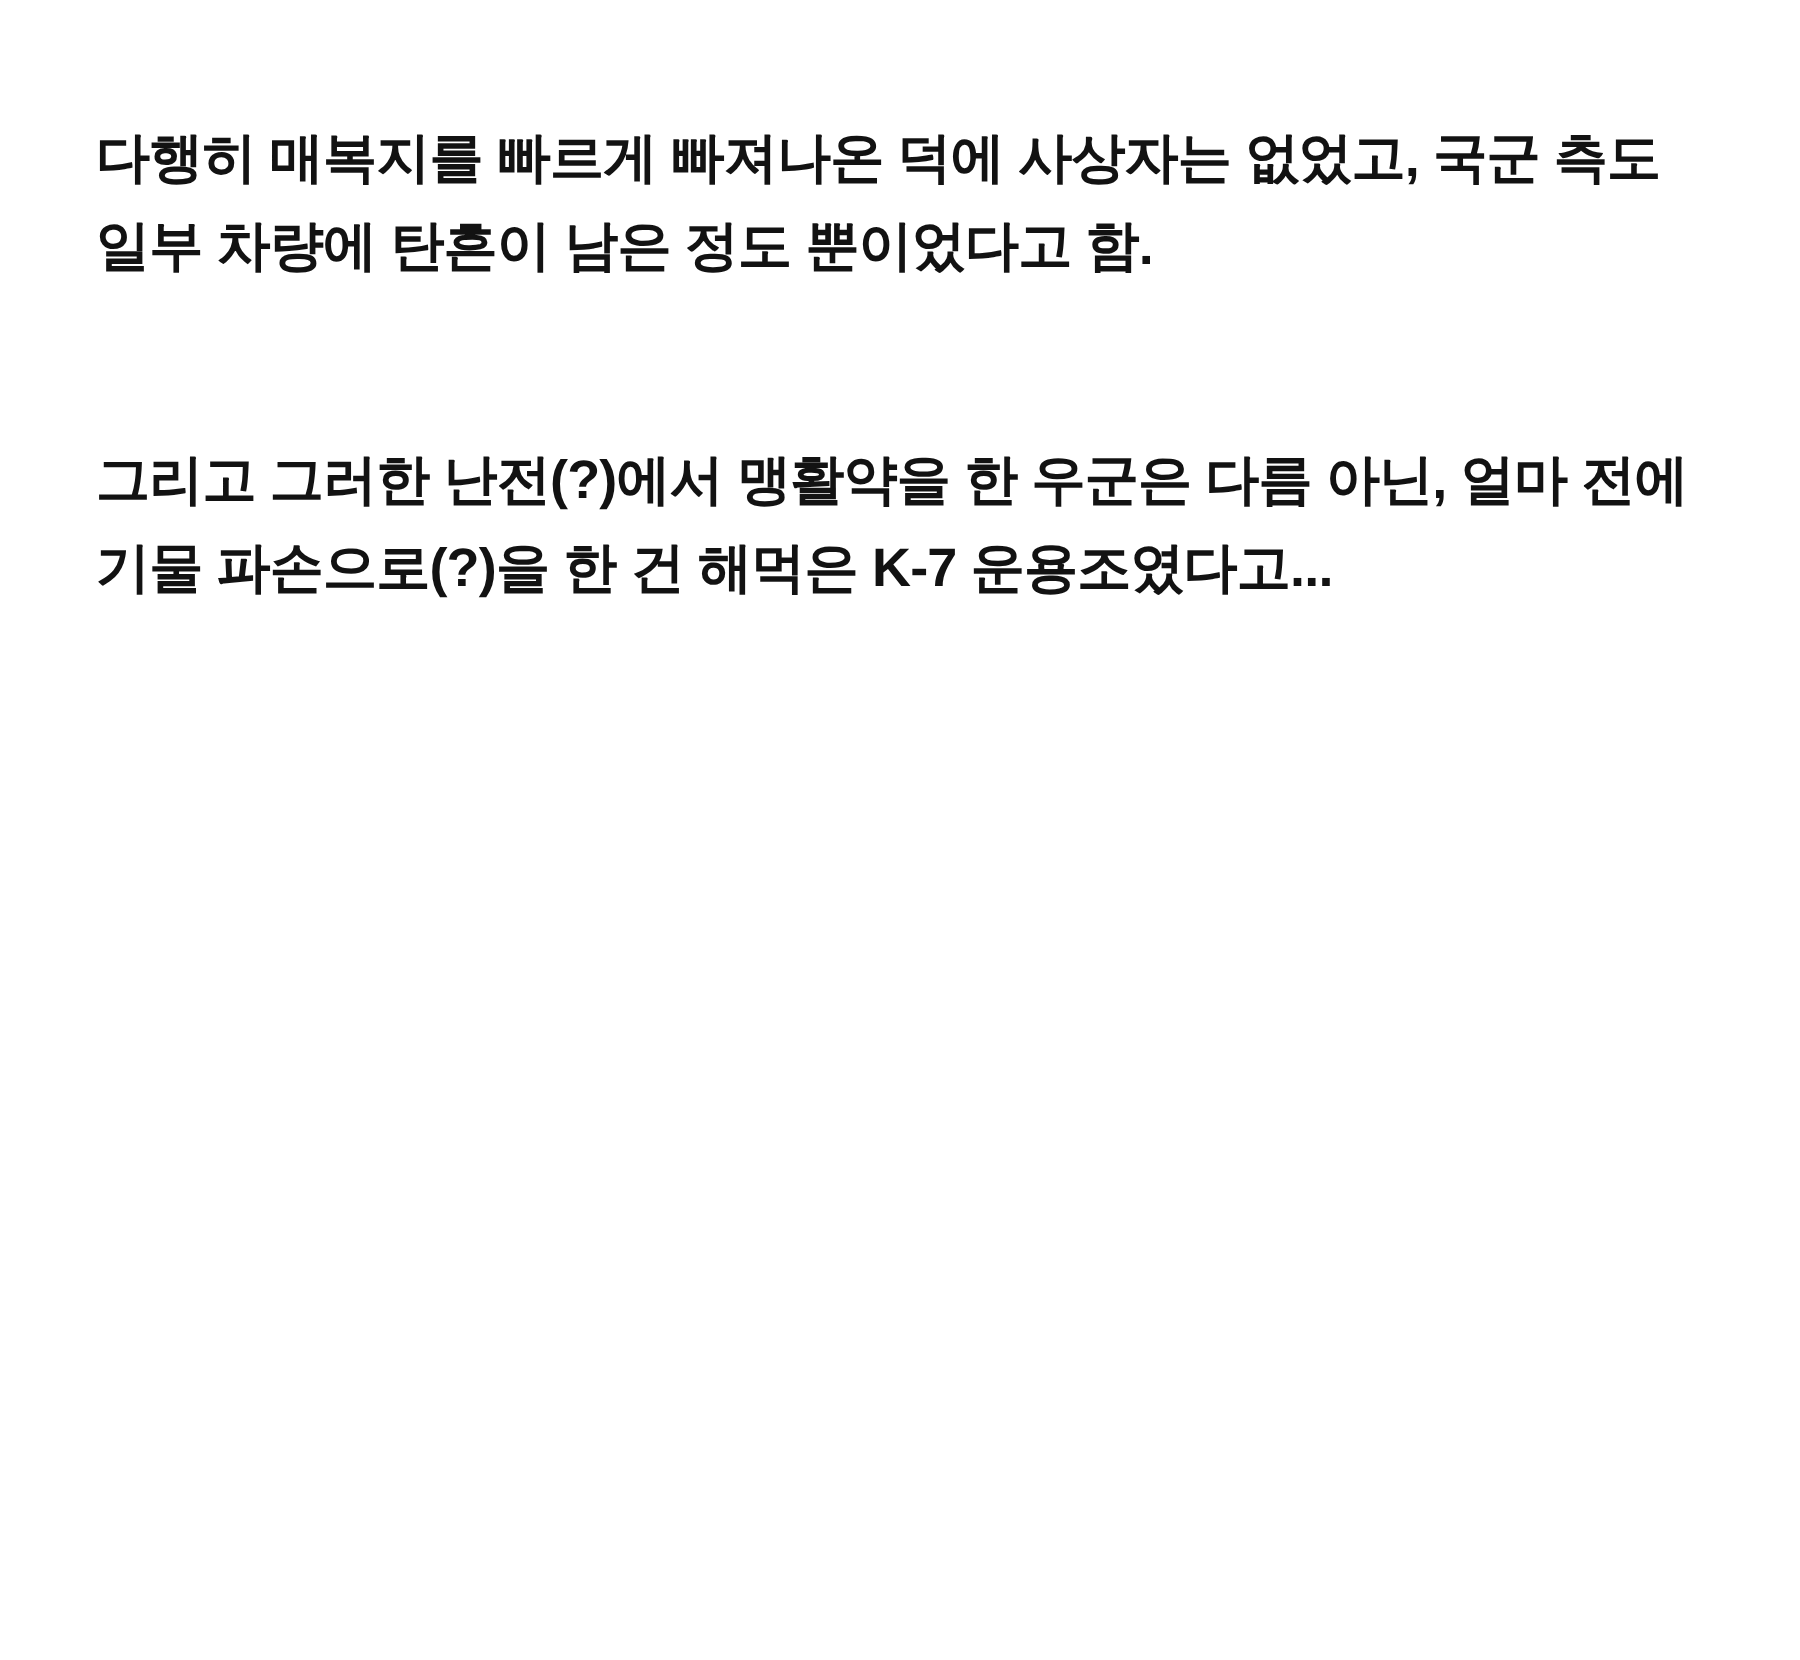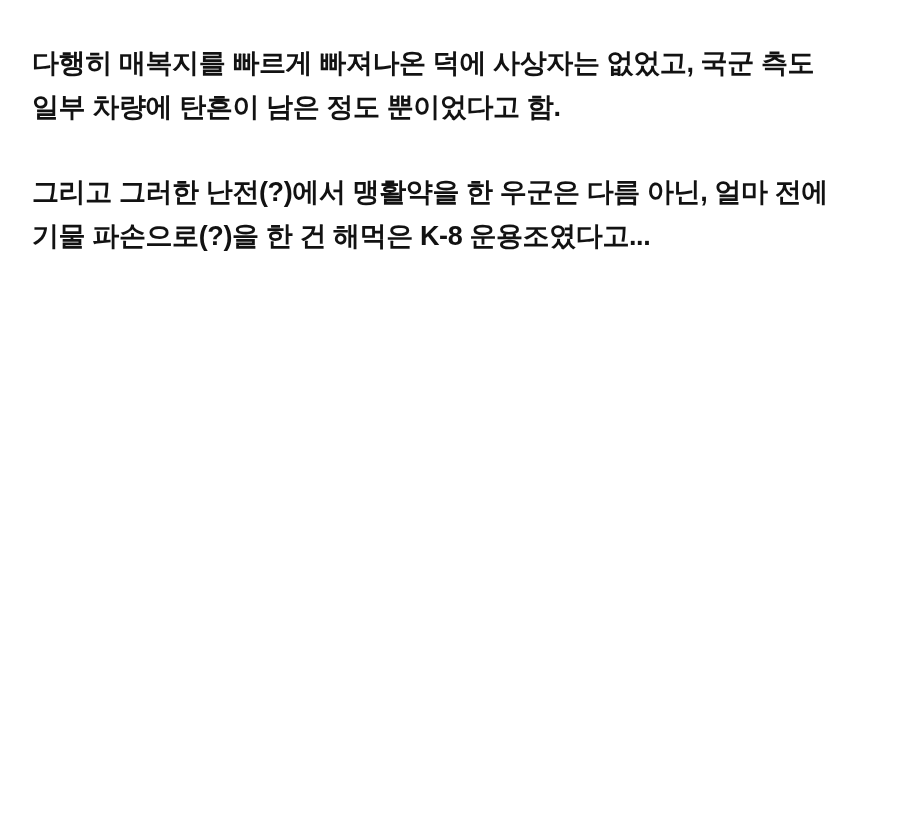--- a/index.html
+++ b/index.html
@@ -20,38 +20,38 @@
     box-sizing: border-box;
     padding: 42px 30px 20px 32px;
     background: #ffffff;
   }
   .para {
     font-size: 27px;
     line-height: 1.62;
     letter-spacing: -0.4px;
     font-weight: 600;
     color: #121212;
-    margin: 0;
+    margin: 16px;
     word-break: keep-all;
     white-space: pre-wrap;
   }
   .gap-small {
     height: 42px;
   }
   .gap-large {
     height: 92px;
   }
 </style>
 </head>
 <body>
 
 <div class="page">
 
   <p class="para">다행히 매복지를 빠르게 빠져나온 덕에 사상자는 없었고, 국군 측도 일부 차량에 탄흔이 남은 정도 뿐이었다고 함.</p>
 
   <div class="gap-small"></div>
 
-  <p class="para">그리고 그러한 난전(?)에서 맹활약을 한 우군은 다름 아닌, 얼마 전에 기물 파손으로(?)을 한 건 해먹은 K-8 운용조였다고...</p>
+  <p class="para">그리고 그러한 난전(?)에서 맹활약을 한 우군은 다름 아닌, 얼마 전에 기물 파손으로(?)을 한 건 해먹은 K-7 운용조였다고...</p>
 
   <div class="gap-large"></div>
 
 
 </div>
 
 </body></html>

